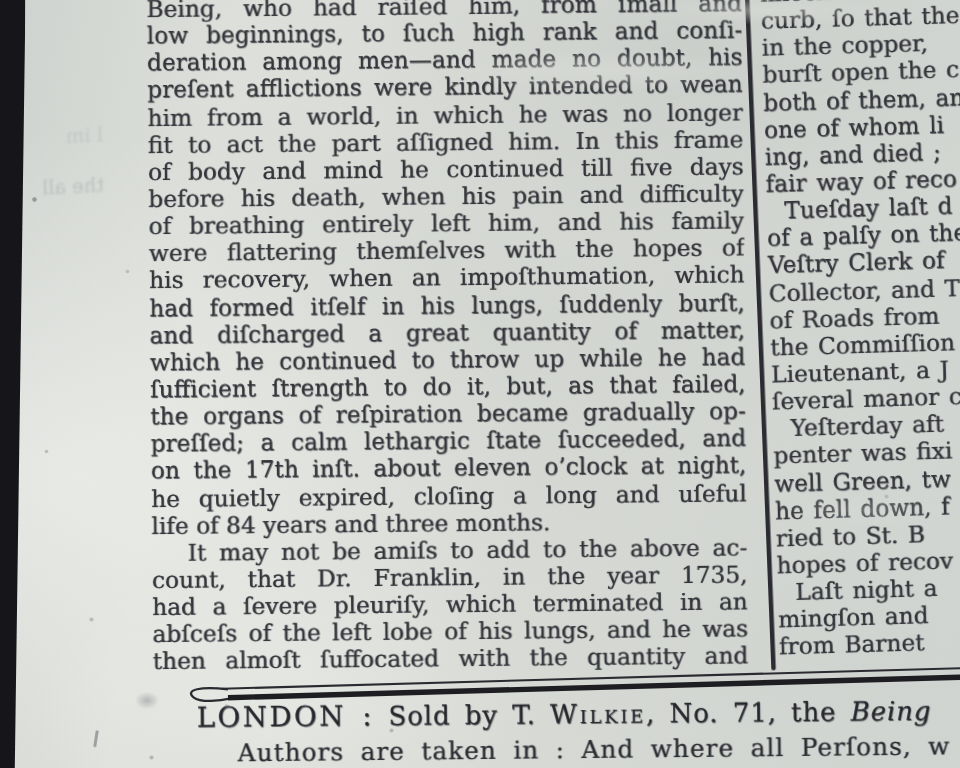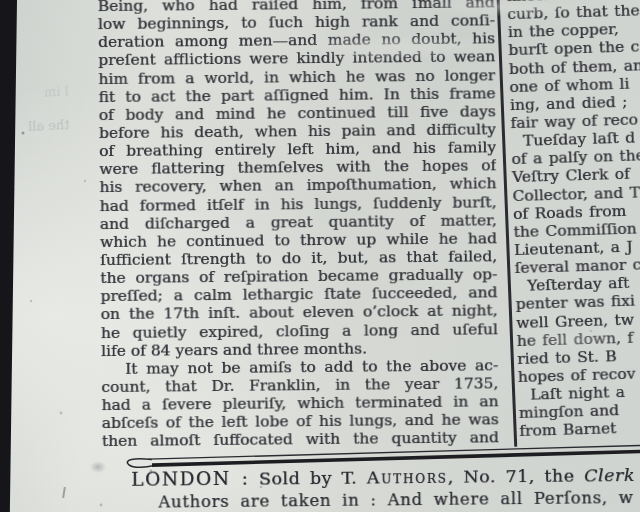--- a/index.html
+++ b/index.html
@@ -162,21 +162,21 @@
       <div class="tline">from Barnet</div>
     </div>
 
   <svg class="rule-svg" viewBox="0 0 640 30" xmlns="http://www.w3.org/2000/svg">
     <path d="M150,12 C132,9.5 121,12 127,17 C132,21 145,19.5 152,18" fill="none" stroke="#2a2a30" stroke-width="1.5"></path>
     <path d="M146,11.5 L640,2.5" fill="none" stroke="#2a2a30" stroke-width="1.4"></path>
     <path d="M150,17.5 L640,8.5" fill="none" stroke="#1d1d22" stroke-width="3.6"></path>
   </svg>
 
   <div class="imprint1">
-    <span class="london">LONDON :</span><span> Sold by T. </span><span class="sc">Authors</span><span>, No. 71, the </span><span class="it">Clerk</span>
+    <span class="london">LONDON :</span><span> Sold by T. </span><span class="sc">Wilkie</span><span>, No. 71, the </span><span class="it">Being</span>
   </div>
 
   <div class="imprint2">Authors are taken in :  And where all Perſons, w</div>
 
 </div>
 
 <div class="patch patch1"></div>
 <div class="patch patch2"></div>
 <div class="patch patch3"></div>
 <div class="specks"></div>

